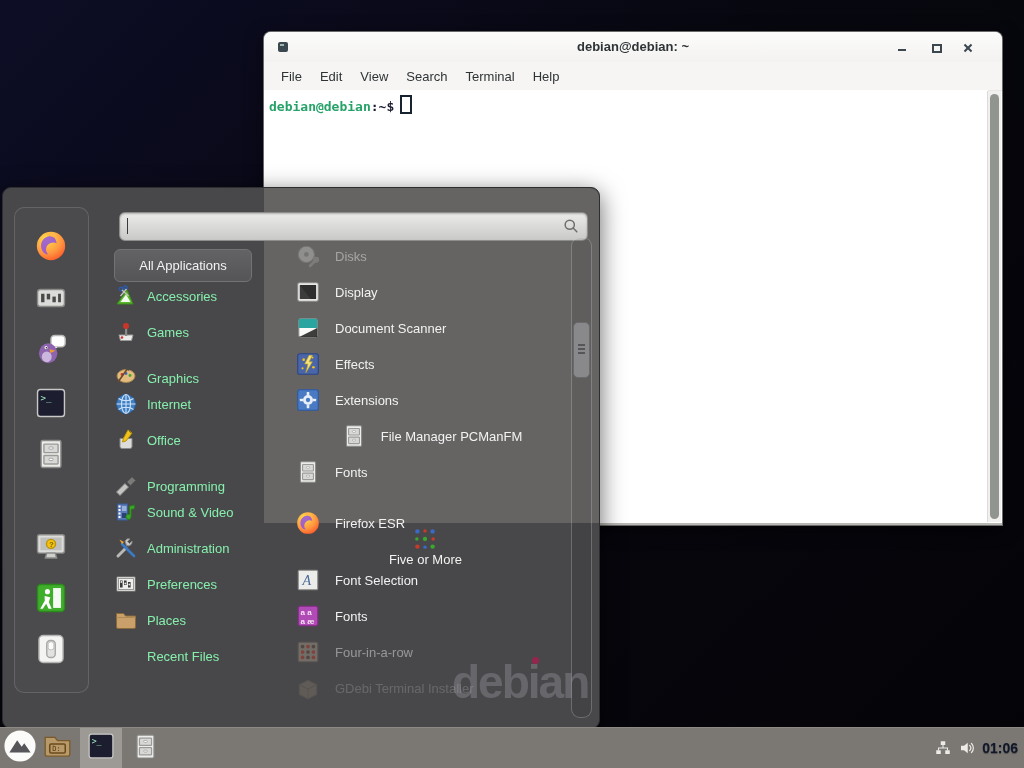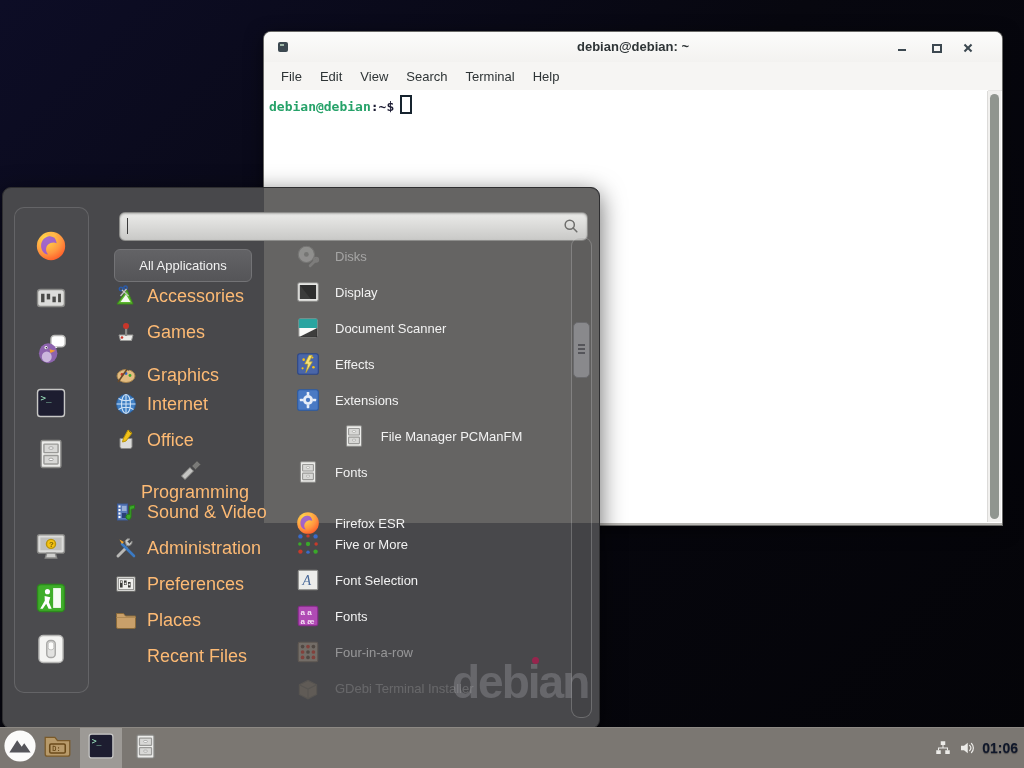--- a/index.html
+++ b/index.html
@@ -62,21 +62,21 @@
   .sicon svg{width:20px;height:20px;}
 
   .allapps{position:absolute;left:111px;top:61px;width:136px;height:31px;
         background:linear-gradient(#636366,#555558);border:1px solid #737376;
         border-radius:6px;display:flex;align-items:center;justify-content:center;}
   .allapps span{font-size:13px;color:#f2f2f2;}
   .cat-row{position:absolute;left:111px;width:162px;height:36px;display:flex;
         align-items:center;}
   .cat-row .icn{width:24px;height:24px;margin-right:9px;display:inline-flex;}
   .cat-row .icn svg{width:24px;height:24px;}
-  .cat-row .lbl{font-size:18px;color:#fdba74;}
+  .cat-row .lbl{font-size:13px;color:#86efac;}
   .cat-row.noicon .lbl{margin-left:33px;}
 
   .app-row{position:absolute;left:280px;width:285px;height:36px;display:flex;align-items:center;}
   .app-row .icn{width:26px;height:26px;margin-left:12px;margin-right:14px;display:inline-flex;}
   .app-row .icn svg{width:26px;height:26px;}
   .app-row .lbl{font-size:13px;color:#f2f2f2;}
   .app-row.faded{opacity:.45;}
   .app-row[data-name="app-gdebi-package-installer"]{opacity:.18;}
 
   .mscroll-track{position:absolute;left:568px;top:49px;width:19px;height:479px;
@@ -271,21 +271,21 @@
         <div class="cat-row" data-name="category-office" style="top: 234px; text-align: right;">
           <span class="icn" data-name="office-icon">
             <svg viewBox="0 0 24 24">
               <path d="M6 10.5h12v8a2 2 0 0 1-2 2H8a2 2 0 0 1-2-2z" fill="#dcdcda" stroke="#8a8a88"></path>
               <path d="M14 2l4 3-6 8-3.5 1 1-3.8z" fill="#f2c21a" stroke="#b8940a"></path>
               <path d="M15 3.2l2.4 1.8" stroke="#8a6a06"></path>
             </svg>
           </span>
           <span class="lbl" data-name="category-label">Office</span>
         </div>
-        <div class="cat-row" data-name="category-programming" style="top: 270px; flex-direction: column;">
+        <div class="cat-row" data-name="category-programming" style="top: 280px;">
           <span class="icn" data-name="programming-icon">
             <svg viewBox="0 0 24 24">
               <path d="M2.5 18L11 9.5l3.5 3.5L6 21.5z" fill="#c4c4c2" stroke="#8a8a88"></path>
               <path d="M13 8l3.5 3.5 5-5L18 3z" fill="#7a7a78" stroke="#5a5a58"></path>
               <path d="M11.5 9.5l3 3" stroke="#5a5a58"></path>
             </svg>
           </span>
           <span class="lbl" data-name="category-label">Programming</span>
         </div>
         <div class="cat-row" data-name="category-sound-video" style="top: 306px;">
@@ -437,21 +437,21 @@
                   <stop offset="1" stop-color="#ff3f1e"></stop>
                 </radialGradient>
               </defs>
               <circle cx="12" cy="12" r="10" fill="url(#g_fx)"></circle>
               <path d="M12 5c-4 0-7 3-7 7 0 3 2 6 5 6-2-2-2-5 0-7 1.5-1.5 4-2 6-1-.5-3-2-5-4-5z" fill="#8a4eea" opacity="0.8"></path>
               <path d="M8 4c2-1.5 6-1.5 8 0l-2 2c-1.5-1-3.5-1-6-2z" fill="#ffb94a"></path>
             </svg>
           </span>
           <span class="lbl" data-name="app-label">Firefox ESR</span>
         </div>
-        <div class="app-row" data-name="app-five-or-more" style="top: 338px;">
+        <div class="app-row" data-name="app-five-or-more" style="top: 338px; flex-direction: column;">
           <span class="icn" data-name="five-or-more-icon">
             <svg viewBox="0 0 24 24">
               <circle cx="5" cy="5" r="2" fill="#3a6ac8"></circle>
               <circle cx="12" cy="4.5" r="1.6" fill="#c83a2a"></circle>
               <circle cx="19" cy="5" r="2" fill="#3a6ac8"></circle>
               <circle cx="4.5" cy="12" r="1.6" fill="#3aa82a"></circle>
               <circle cx="12" cy="12" r="2" fill="#3aa82a"></circle>
               <circle cx="19.5" cy="12" r="1.6" fill="#c83a2a"></circle>
               <circle cx="5" cy="19" r="2" fill="#c83a2a"></circle>
               <circle cx="12" cy="19.5" r="1.6" fill="#3a6ac8"></circle>

